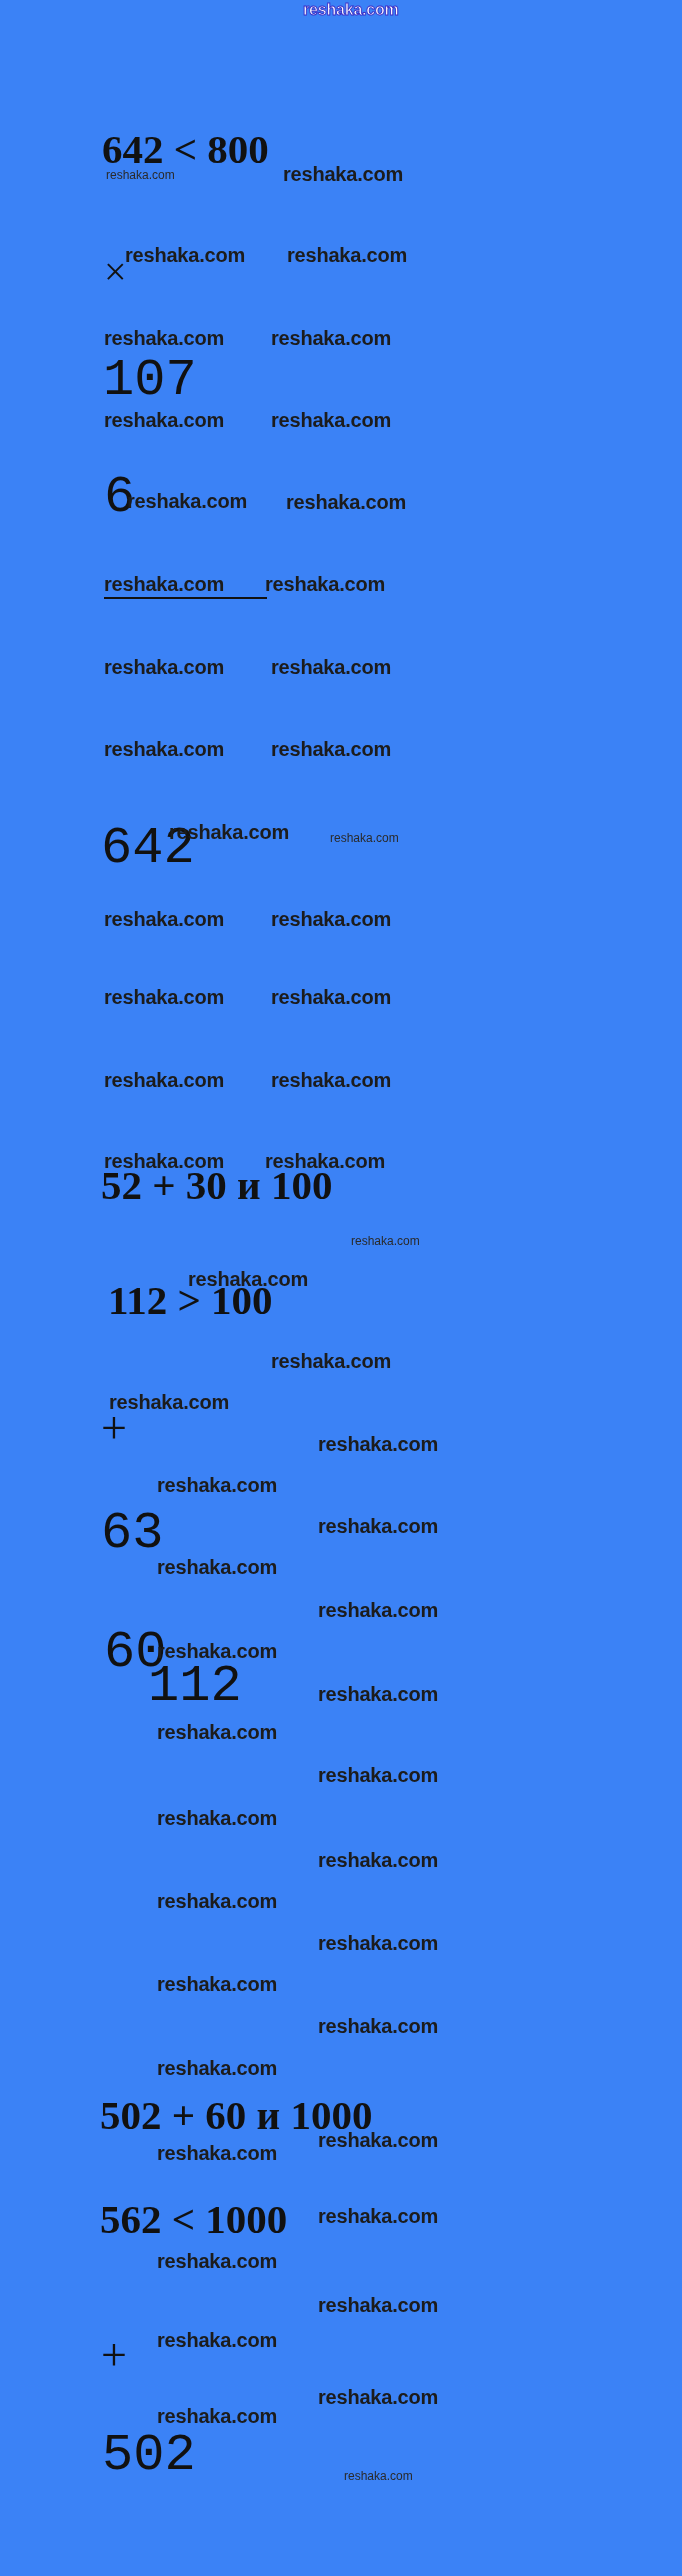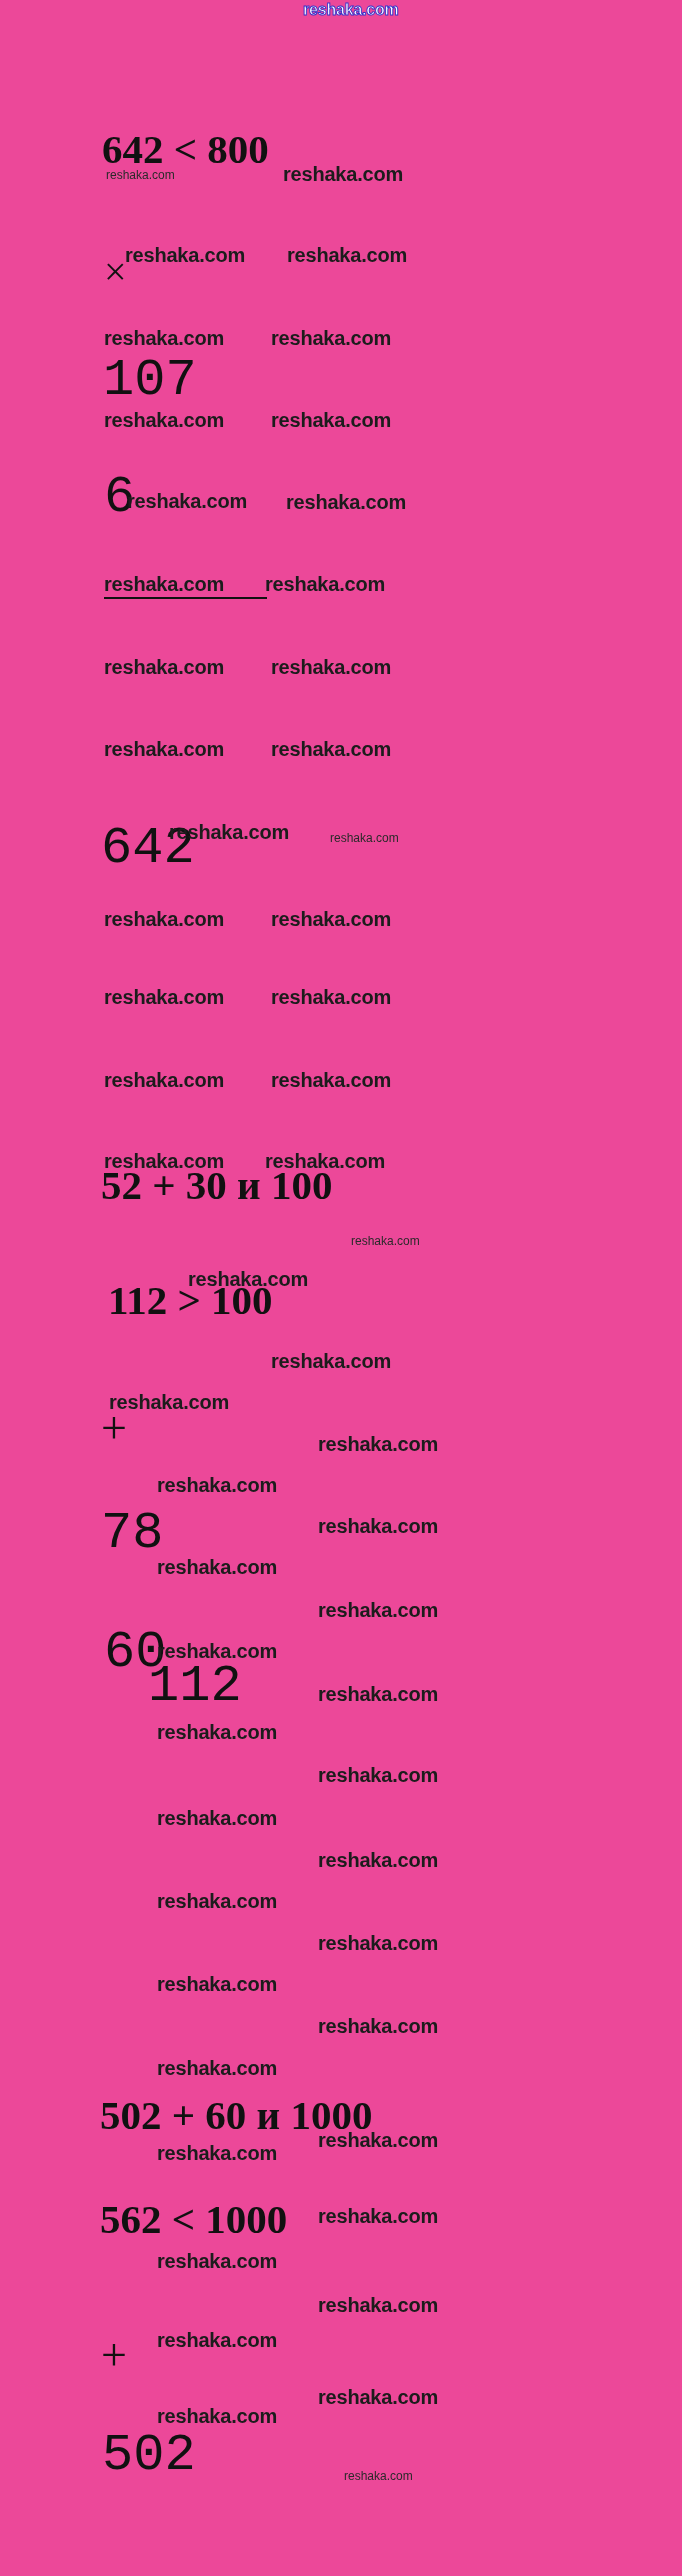--- a/index.html
+++ b/index.html
@@ -1,19 +1,19 @@
 <!DOCTYPE html>
 <html style="font-size:12.7px"><head>
 <meta charset="utf-8">
 <style>
   html,body{margin:0;padding:0;background:#ffffff;}
   #screen{
     position:relative;
     width:683px;height:2576px;
-    background:#ec4899;
+    background:#3b82f6;
     overflow:hidden;
     font-family:"Liberation Sans",sans-serif;
   }
   .abs{position:absolute;white-space:nowrap;line-height:1;}
   
   .wm-std{
     font-family:"Liberation Sans",sans-serif;
     font-size:20px;font-weight:600;color:#1c1c1c;
     letter-spacing:-0.2px;
   }
@@ -71,21 +71,21 @@
     <div class="abs num" style="left:101px;top:823px;">642</div>
   </div>
 
   <div>
     <div class="abs expr" style="left:101px;top:1165px;">52 + 30 и 100</div>
 
     <div class="abs expr" style="left:108px;top:1280px;">112 &gt; 100</div>
 
     <div class="abs op-plus" style="left:101px;top:1405px;">+</div>
 
-    <div class="abs num" style="left:101px;top:1508px;">78</div>
+    <div class="abs num" style="left:101px;top:1508px;">63</div>
 
     <div class="abs num" style="left:104px;top:1627px;">60</div>
 
     <div class="abs num" style="left:108px;top:1661px;margin-left:40px;">112</div>
   </div>
 
   <div>
     <div class="abs expr" style="left:100px;top:2095px;">502 + 60 и 1000</div>
 
     <div class="abs expr" style="left:100px;top:2199px;">562 &lt; 1000</div>

